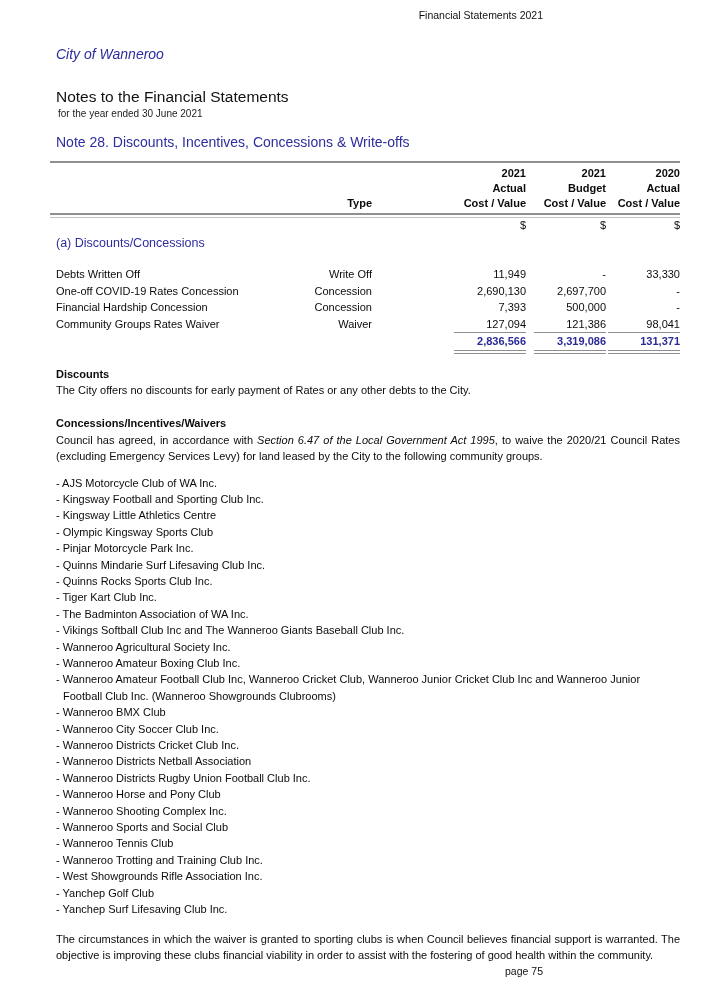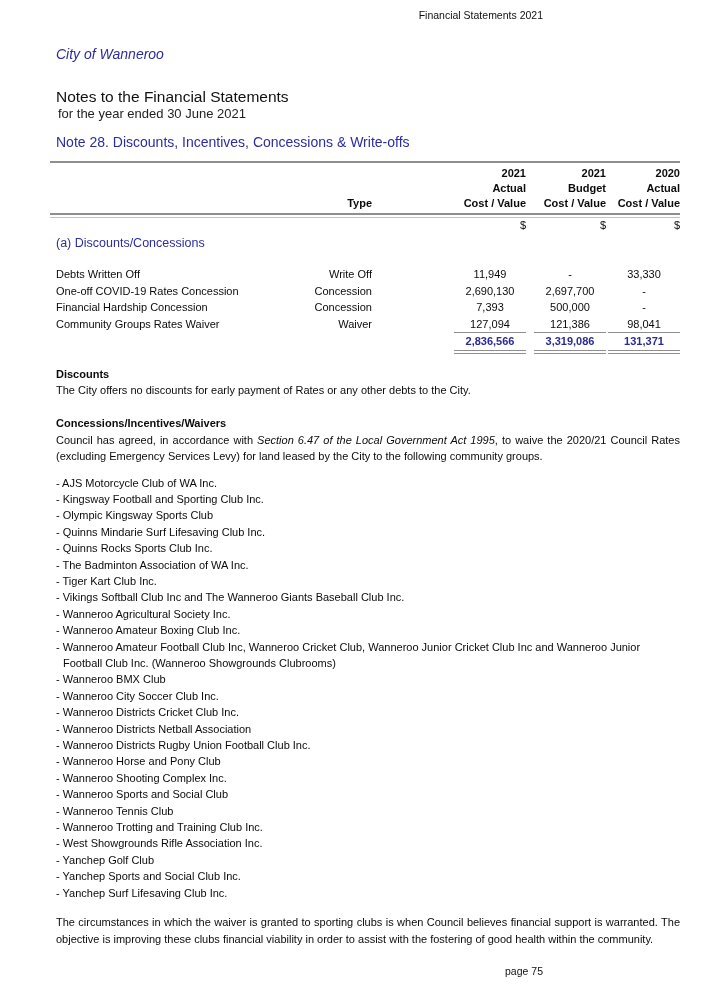--- a/index.html
+++ b/index.html
@@ -8,35 +8,35 @@
     font-family:"Liberation Sans","DejaVu Sans",sans-serif;
     color:#0b0b0b;font-size:11px;overflow:hidden;
     -webkit-font-smoothing:antialiased;
   }
   .page{position:relative;width:600px;height:1005px;background:#fff;}
   .hdr-right{position:absolute;top:9px;right:57px;font-size:10.5px;color:#111;}
   .ftr-right{position:absolute;top:965px;right:57px;font-size:10.5px;color:#111;}
   .content{position:absolute;left:50px;top:0;width:630px;}
   .org-title{margin:46px 0 0 6px;font-size:14px;line-height:17px;color:var(--accent,#2d2d9e);font-weight:400;font-style:italic;}
   .doc-title{margin:25px 0 0 6px;font-size:15.5px;line-height:18px;color:#111;font-weight:400;}
-  .doc-subtitle{margin:1px 0 0 8px;font-size:13px;line-height:13px;color:#222;}
+  .doc-subtitle{margin:1px 0 0 8px;font-size:10px;line-height:13px;color:#222;}
   .note-title{margin:14px 0 0 6px;font-size:14px;line-height:17px;color:var(--accent,#2d2d9e);font-weight:400;}
 
   .fin-table{margin-top:10px;border-top:2px solid #8f8f8f;padding-top:3px;}
   .trow{display:flex;line-height:16.5px;}
   .hrow{display:flex;line-height:15px;font-weight:bold;}
   .c{white-space:nowrap;}
   .lab{width:246px;text-align:left;padding-left:6px;}
   .typ{width:70px;text-align:right;}
   .v1{width:154px;text-align:right;}
   .v2{width:80px;text-align:right;}
   .v3{flex:1;text-align:right;}
   .rule-thickthin{border-top:2px solid #8f8f8f;border-bottom:1px solid #c4c4c4;height:2px;margin-top:2px;}
   .dollar-row{display:flex;line-height:13px;padding-top:1px;}
-  .num{display:inline-block;min-width:72px;text-align:center;}
+  .num{display:inline-block;min-width:72px;text-align:right;}
   .row-last .num{border-bottom:1px solid #8f8f8f;}
   .totals .num{border-bottom:4px double #8f8f8f;font-weight:bold;color:var(--accent-dark,#2b2b96);}
   .section-a{margin:4px 0 0 6px;font-size:12.5px;line-height:15px;color:var(--accent,#2d2d9e);}
   .tbody-spacer{height:15px;}
 
   .para-head{margin:12px 0 0 6px;font-weight:bold;line-height:16.4px;}
   .para{margin:0 0 0 6px;width:624px;line-height:16.4px;}
   .para.just{text-align:justify;}
   .gap17{margin-top:17px;}
   .gap12{margin-top:12px;}
@@ -136,42 +136,43 @@
 
     <div class="para-head">Discounts</div>
     <div class="para">The City offers no discounts for early payment of Rates or any other debts to the City.</div>
 
     <div class="para-head gap17">Concessions/Incentives/Waivers</div>
     <div class="para just"><span>Council has agreed, in accordance with </span><span class="it">Section 6.47 of the Local Government Act 1995</span><span>, to waive the 2020/21 Council Rates (excluding Emergency Services Levy) for land leased by the City to the following community groups.</span></div>
 
     <div class="groups" id="groups-list">
         <div class="group-item">- AJS Motorcycle Club of WA Inc.</div>
         <div class="group-item">- Kingsway Football and Sporting Club Inc.</div>
+        <div class="group-item">- Kingsway Little Athletics Centre</div>
         <div class="group-item">- Olympic Kingsway Sports Club</div>
+        <div class="group-item">- Pinjar Motorcycle Park Inc.</div>
         <div class="group-item">- Quinns Mindarie Surf Lifesaving Club Inc.</div>
         <div class="group-item">- Quinns Rocks Sports Club Inc.</div>
+        <div class="group-item">- Tiger Kart Club Inc.</div>
         <div class="group-item">- The Badminton Association of WA Inc.</div>
-        <div class="group-item">- Tiger Kart Club Inc.</div>
         <div class="group-item">- Vikings Softball Club Inc and The Wanneroo Giants Baseball Club Inc.</div>
         <div class="group-item">- Wanneroo Agricultural Society Inc.</div>
         <div class="group-item">- Wanneroo Amateur Boxing Club Inc.</div>
         <div class="group-item">- Wanneroo Amateur Football Club Inc, Wanneroo Cricket Club, Wanneroo Junior Cricket Club Inc and Wanneroo Junior Football Club Inc. (Wanneroo Showgrounds Clubrooms)</div>
         <div class="group-item">- Wanneroo BMX Club</div>
         <div class="group-item">- Wanneroo City Soccer Club Inc.</div>
         <div class="group-item">- Wanneroo Districts Cricket Club Inc.</div>
         <div class="group-item">- Wanneroo Districts Netball Association</div>
         <div class="group-item">- Wanneroo Districts Rugby Union Football Club Inc.</div>
         <div class="group-item">- Wanneroo Horse and Pony Club</div>
         <div class="group-item">- Wanneroo Shooting Complex Inc.</div>
         <div class="group-item">- Wanneroo Sports and Social Club</div>
         <div class="group-item">- Wanneroo Tennis Club</div>
         <div class="group-item">- Wanneroo Trotting and Training Club Inc.</div>
         <div class="group-item">- West Showgrounds Rifle Association Inc.</div>
         <div class="group-item">- Yanchep Golf Club</div>
-        <div class="group-item">- Yanchep Sports and Social Club Inc.</div>
         <div class="group-item">- Yanchep Surf Lifesaving Club Inc.</div>
       </div>
 
     <div class="para just gap12">The circumstances in which the waiver is granted to sporting clubs is when Council believes financial support is warranted.  The objective is improving these clubs financial viability in order to assist with the fostering of good health within the community.</div>
   </div>
 
   <div class="ftr-right">page 75</div>
 </div>
 
 </body></html>

